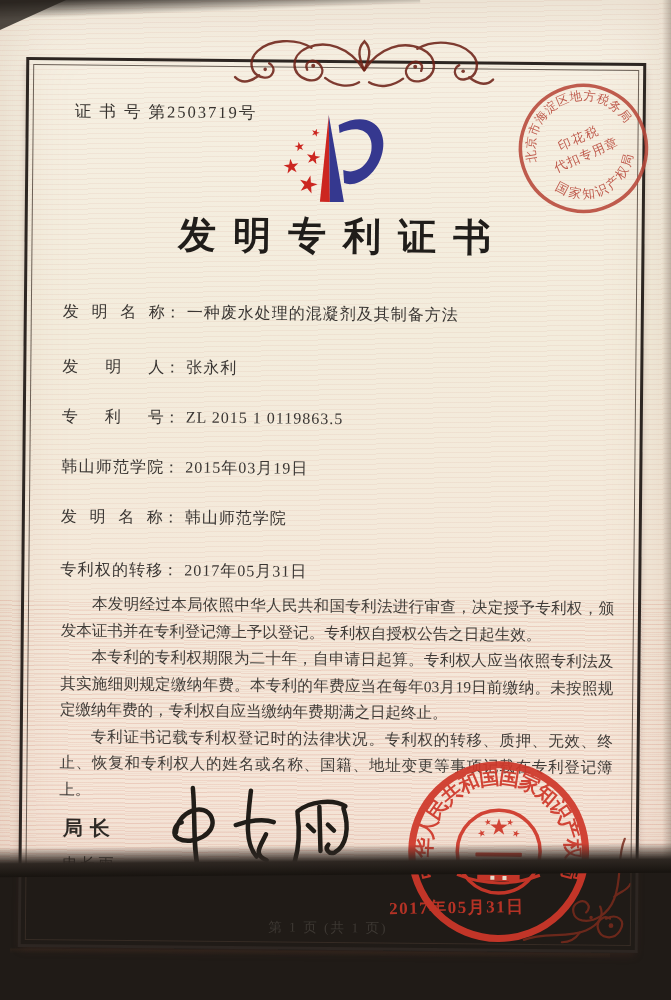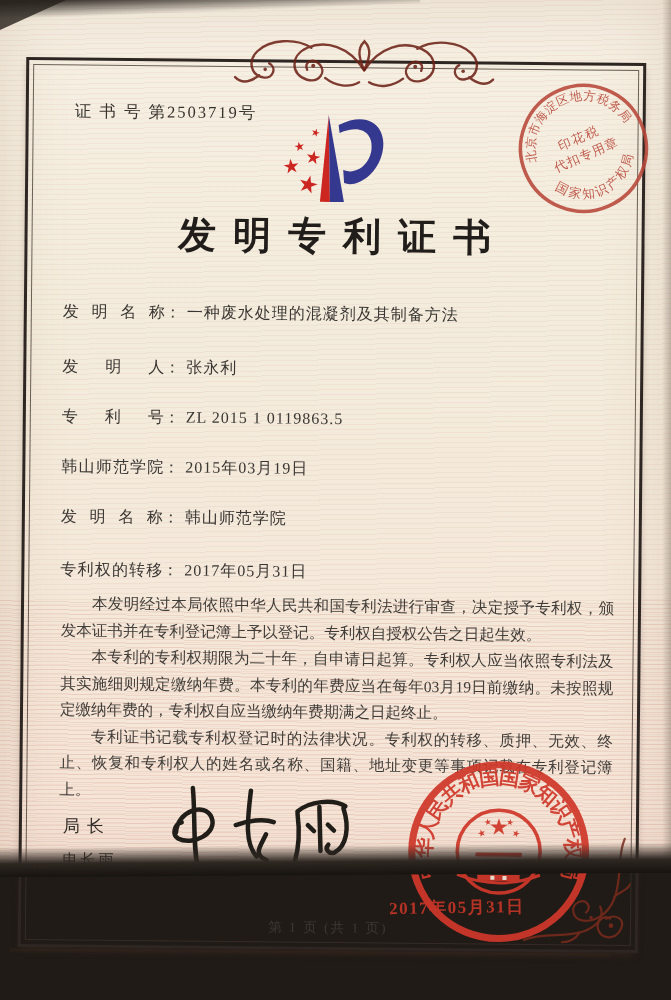--- a/index.html
+++ b/index.html
@@ -70,21 +70,21 @@
   .field-colon { margin-right:6px; }
   .field-value { letter-spacing:1px; }
 
   
   .body-text { position:absolute; left:37px; top:530px; width:553px; font-size:15.5px;
     line-height:26.5px; color:#403c38; text-align:justify; }
   .body-text p { text-indent:2em; }
 
   
   .director { position:absolute; left:41px; top:754px; color:#2e2a26; }
-  .director-title { font-size:17px; letter-spacing:7px; }
+  .director-title { font-size:20px; letter-spacing:7px;font-weight:bold; }
   .director-name  { font-size:15px; letter-spacing:3px; margin-top:13px;text-decoration:underline; }
   .signature { position:absolute; left:126px; top:716px; transform:rotate(-2deg); }
 
   
   .seal { position:absolute; left:381px; top:691px; opacity:.93; }
   .seal-date { position:absolute; left:368px; top:831px; width:200px; font-size:17px;
     color:#c23527; font-weight:600; letter-spacing:1.5px; transform:rotate(-1.5deg);
     opacity:.92; white-space:nowrap; }
 
   .footer { position:absolute; left:0; bottom:10px; width:100%; text-align:center;

